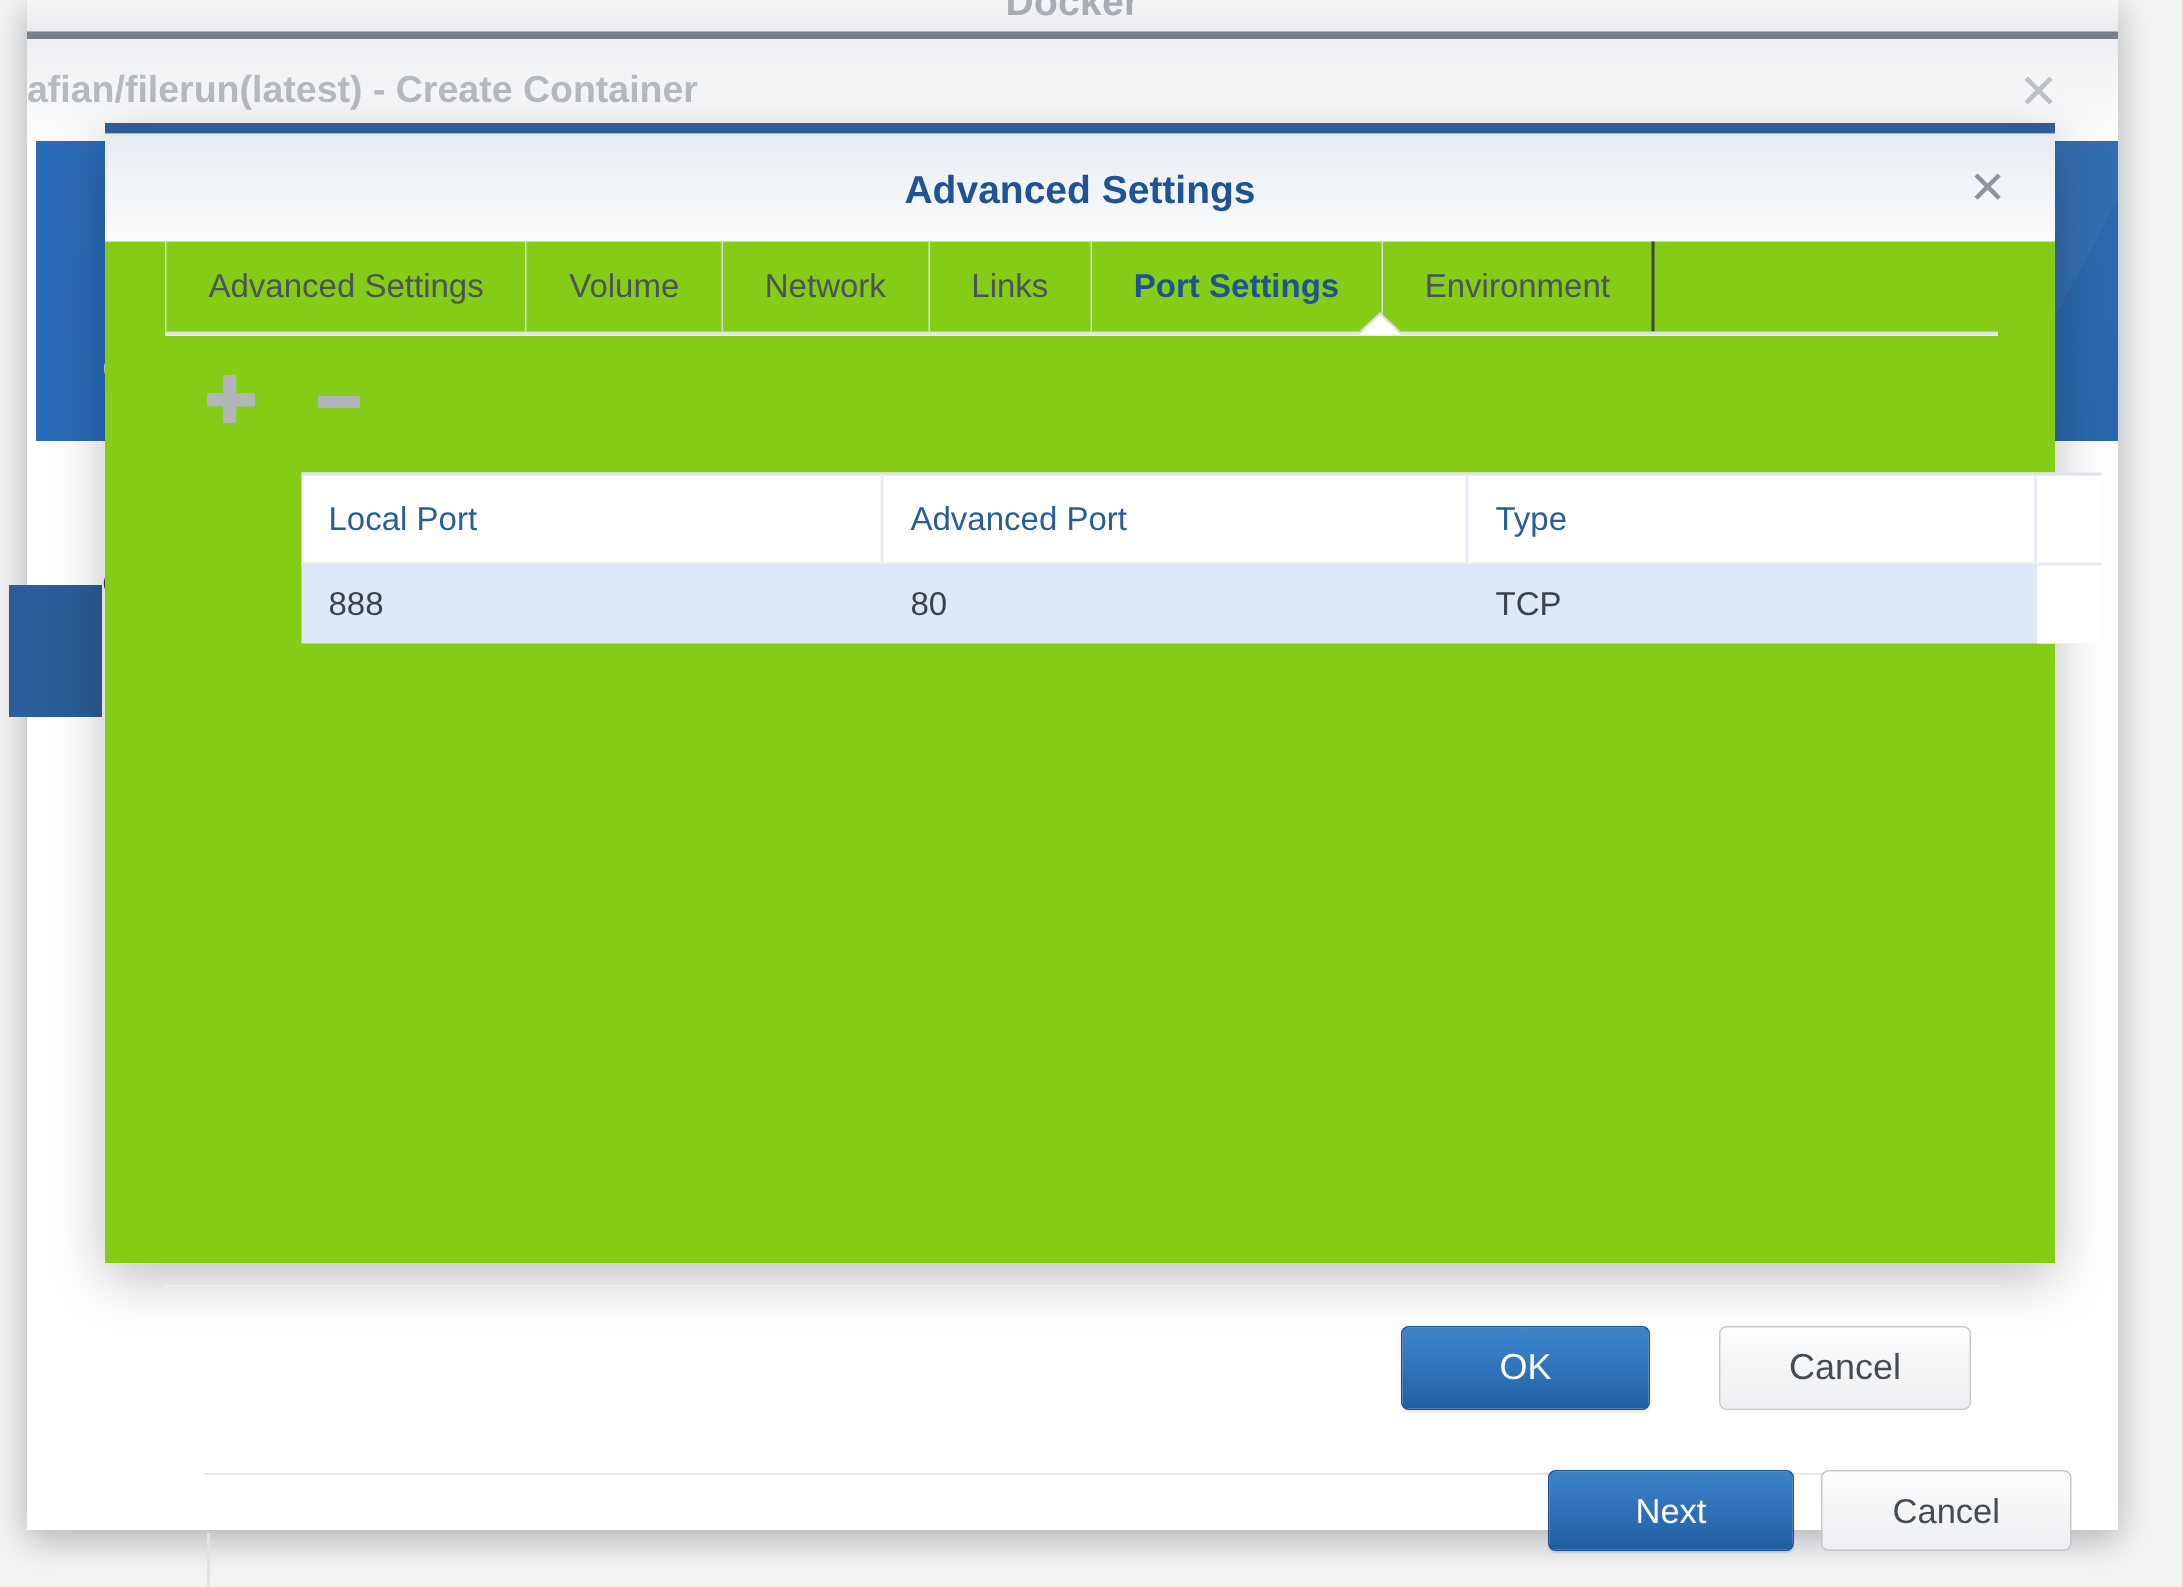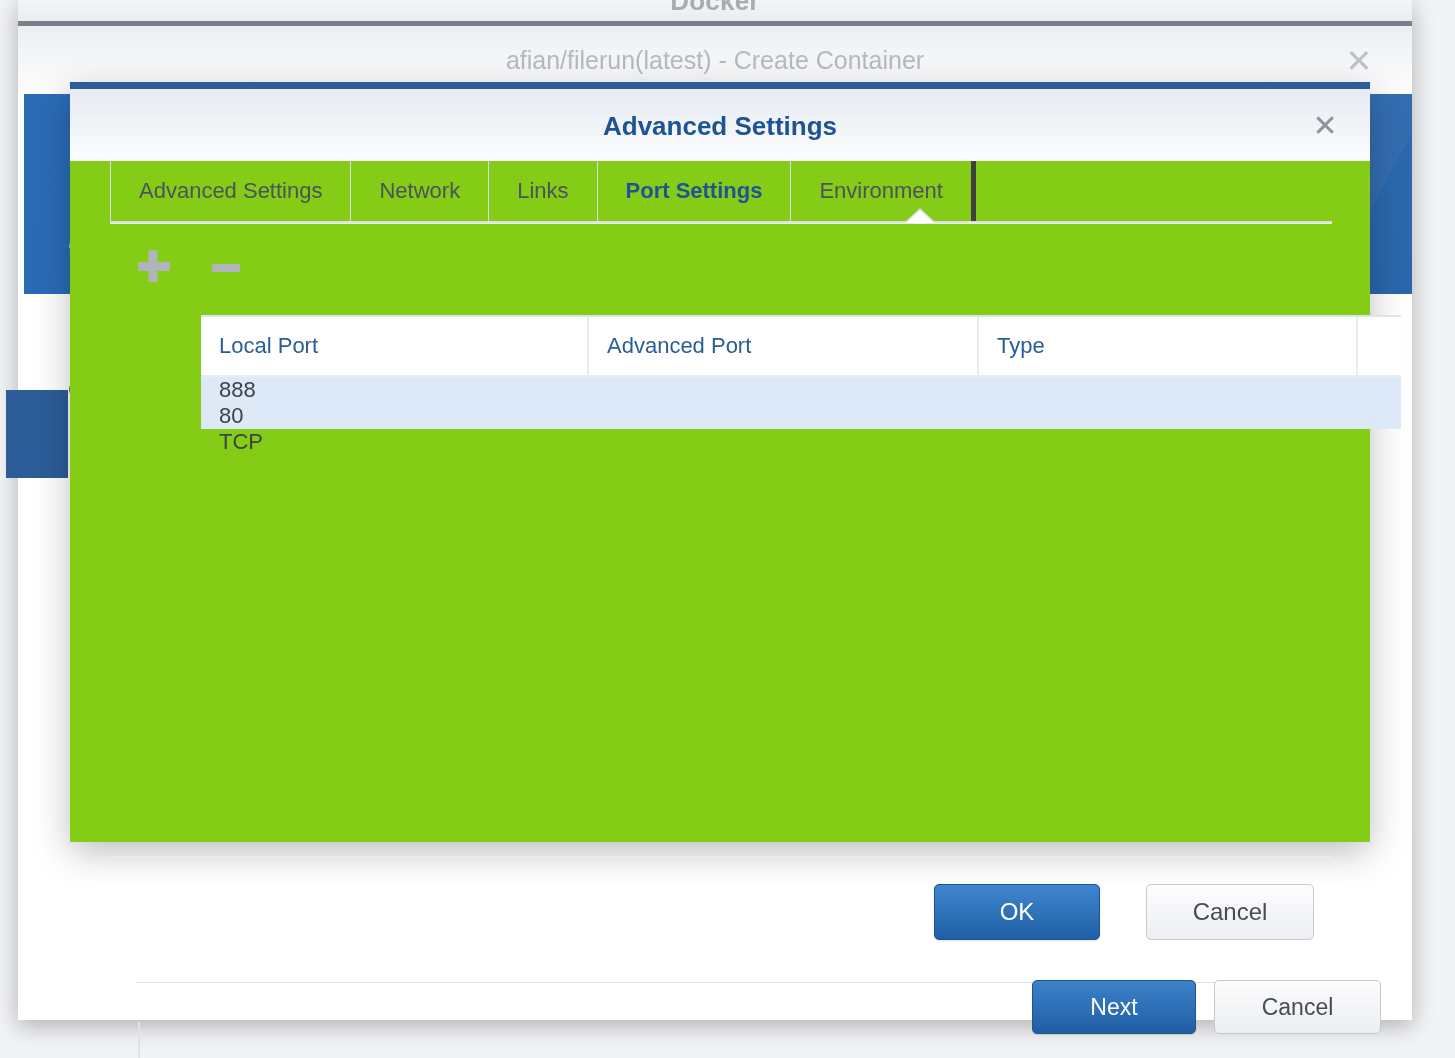--- a/index.html
+++ b/index.html
@@ -72,23 +72,22 @@
     position: absolute;
     left: 0; top: 0;
     width: 100%;
     height: 68px;
     background: linear-gradient(to bottom, #eceef1 0%, #f7f8f9 60%, #fdfdfe 100%);
   }
   .cc-title {
     position: absolute;
     left: 0; top: 20px;
     width: 100%;
-    text-align: center;
     font-size: 25px;
-    font-weight: normal;
+    font-weight: bold;
     color: #b6bac1;
   }
   .cc-close {
     position: absolute;
     right: 36px;
     top: 18px;
     width: 34px;
     height: 34px;
     color: #bfc3c9;
     font-size: 32px;
@@ -310,21 +309,21 @@
     align-items: center;
     justify-content: center;
     padding: 0 28px;
     font-size: 22px;
     color: #4c535b;
     border-left: 1px solid #d3dce6;
     cursor: pointer;
     white-space: nowrap;
     position: relative;
   }
-  .adv-tab:last-child { border-right: 5px solid #404040; }
+  .adv-tab:last-child { border-right: 2px solid #404040; }
   .adv-tab.active {
     color: #1f5393;
     font-weight: bold;
   }
   .adv-tabs-rule {
     position: absolute;
     left: 40px;
     top: 139px;
     width: 1222px;
     height: 3px;
@@ -410,21 +409,20 @@
   }
   .adv-table .th.c0 { width: 388px; }
   .adv-table .th.c1 { width: 390px; }
   .adv-table .th.c2 { width: 379px; }
   .adv-table .th.c3 { width: 43px; border-right: none; padding-left: 0; }
   .adv-table .trow {
     display: flex;
     height: 52px;
     background: #dde9f7;
     cursor: pointer;
-    flex-direction: column;
   }
   .adv-table .td {
     display: flex;
     align-items: center;
     padding-left: 18px;
     font-size: 22px;
     color: #3c4248;
     box-sizing: border-box;
   }
   .adv-table .td.c0 { width: 388px; }
@@ -515,20 +513,21 @@
 
   <div class="adv-modal">
     <div class="adv-topbar"></div>
     <div class="adv-header">
       <div class="adv-title">Advanced Settings</div>
       <div class="adv-close">✕</div>
     </div>
 
     <div class="adv-tabs">
       <div class="adv-tab">Advanced Settings</div>
+      <div class="adv-tab">Volume</div>
       <div class="adv-tab">Network</div>
       <div class="adv-tab">Links</div>
       <div class="adv-tab active">Port Settings</div>
       <div class="adv-tab">Environment</div>
     </div>
     <div class="adv-tabs-rule"></div>
     <div class="adv-tab-pointer"></div>
 
     <div class="adv-toolbar">
       <div class="icon-btn add">

